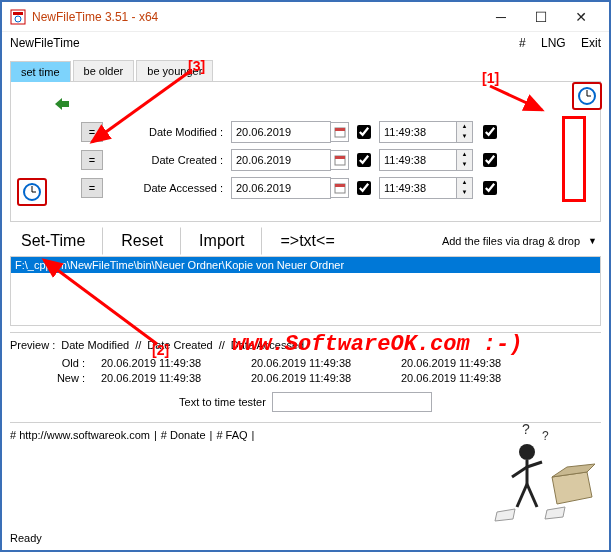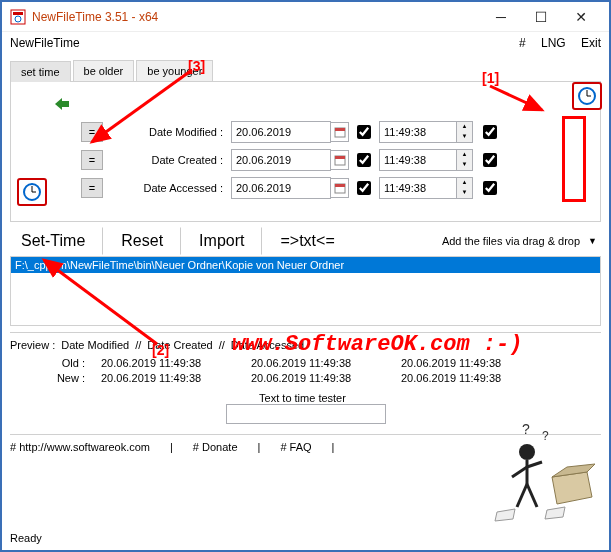--- a/index.html
+++ b/index.html
@@ -6,21 +6,21 @@
 body { font-family: "Segoe UI", Tahoma, sans-serif; font-size: 11px; background: #fff; width: 611px; height: 552px; position: relative; border: 2px solid #3a6fb7; }
 .titlebar { height: 30px; background: #fff; display: flex; align-items: center; padding: 0 8px; border-bottom: 1px solid #eee; }
 .titlebar .app-icon { width: 16px; height: 16px; margin-right: 6px; }
 .titlebar .title { flex: 1; font-size: 12px; color: #c2410c; }
 .titlebar .win-btn { width: 40px; height: 28px; display: flex; align-items: center; justify-content: center; font-size: 14px; color: #222; cursor: default; }
 .menubar { height: 22px; display: flex; align-items: center; padding: 0 8px; font-size: 12px; }
 .menubar .menu-left { flex: 1; }
 .menubar .menu-right span { margin-left: 12px; }
 .tabs { margin: 6px 8px 0 8px; display: flex; border-bottom: 1px solid #d0d0d0; position: relative; }
 .tab { padding: 4px 10px; border: 1px solid #d0d0d0; border-bottom: none; margin-right: 2px; background: #f0f0f0; font-size: 11px; }
-.tab.active { background: #e5e5e5; position: relative; top: 1px; }
+.tab.active { background: #7dd3fc; position: relative; top: 1px; }
 .tab-content { border: 1px solid #d0d0d0; border-top: none; margin: 0 8px; padding: 8px 10px 10px 10px; min-height: 140px; position: relative; }
 .row { display: flex; align-items: center; height: 28px; }
 .row .eq-btn { width: 22px; height: 20px; border: 1px solid #adadad; background: #e1e1e1; text-align: center; line-height: 18px; margin-right: 10px; font-size: 11px; }
 .row .label { width: 110px; text-align: right; margin-right: 8px; }
 .row .date-input { width: 100px; height: 22px; border: 1px solid #abadb3; padding: 0 4px; background: #fff; display: flex; align-items: center; }
 .row .cal-icon { width: 18px; height: 20px; border: 1px solid #abadb3; border-left: none; display: flex; align-items: center; justify-content: center; background: #fff; }
 .row .chk { width: 14px; height: 14px; margin: 0 8px; }
 .row .time-input { width: 78px; height: 22px; border: 1px solid #abadb3; padding: 0 4px; background: #fff; display: flex; align-items: center; }
 .row .spinner { width: 16px; height: 22px; border: 1px solid #abadb3; border-left: none; display: flex; flex-direction: column; background: #f0f0f0; }
 .row .spinner div { flex: 1; text-align: center; font-size: 6px; line-height: 9px; }
@@ -37,25 +37,25 @@
 .toolbar .drop-arrow { font-size: 9px; padding: 2px 4px; }
 .red-box-settime { border: 3px solid #ff0000; padding: 1px 6px; }
 .file-list { margin: 2px 8px 0 8px; border: 1px solid #d0d0d0; height: 70px; background: #fff; overflow: hidden; }
 .file-list .selected { background: #0078d7; color: #fff; padding: 2px 4px; font-size: 11px; }
 .divider { margin: 6px 8px 0 8px; height: 1px; background: #d0d0d0; }
 .preview { margin: 6px 8px 0 8px; font-size: 11px; }
 .preview .header-row { display: flex; gap: 6px; margin-bottom: 6px; }
 .preview .data-row { display: flex; margin-bottom: 3px; padding-left: 30px; gap: 10px; }
 .preview .data-row .lbl { width: 45px; text-align: right; margin-right: 6px; }
 .preview .data-row .val { width: 140px; }
-.tester-row { margin: 8px 8px 0 8px; display: flex; align-items: center; justify-content: center; flex-direction: column; }
+.tester-row { margin: 8px 8px 0 8px; display: flex; align-items: center; justify-content: center; }
 .tester-row .lbl { margin-right: 6px; }
 .tester-row input { width: 160px; height: 20px; border: 1px solid #abadb3; padding: 0 4px; }
 .footer-sep { margin: 10px 8px 0 8px; height: 1px; background: #d0d0d0; }
-.footer-links { margin: 6px 8px 0 8px; font-size: 11px; display: flex; gap: 20px; }
+.footer-links { margin: 6px 8px 0 8px; font-size: 11px; display: flex; gap: 4px; }
 .status { position: absolute; bottom: 2px; left: 8px; font-size: 11px; padding: 4px 0; }
 .annotation { position: absolute; color: #ff0000; font-weight: bold; font-size: 14px; pointer-events: none; }
 .arrow-svg { position: absolute; pointer-events: none; }
 .watermark { position: absolute; color: #ff0000; font-size: 22px; font-weight: bold; font-style: italic; font-family: "Comic Sans MS", cursive; pointer-events: none; }
 .confused-figure { position: absolute; right: 12px; bottom: 28px; width: 110px; height: 100px; pointer-events:none; }
 input[type=checkbox] { accent-color: #000; }
 </style>
 </head>
 <body>
 

